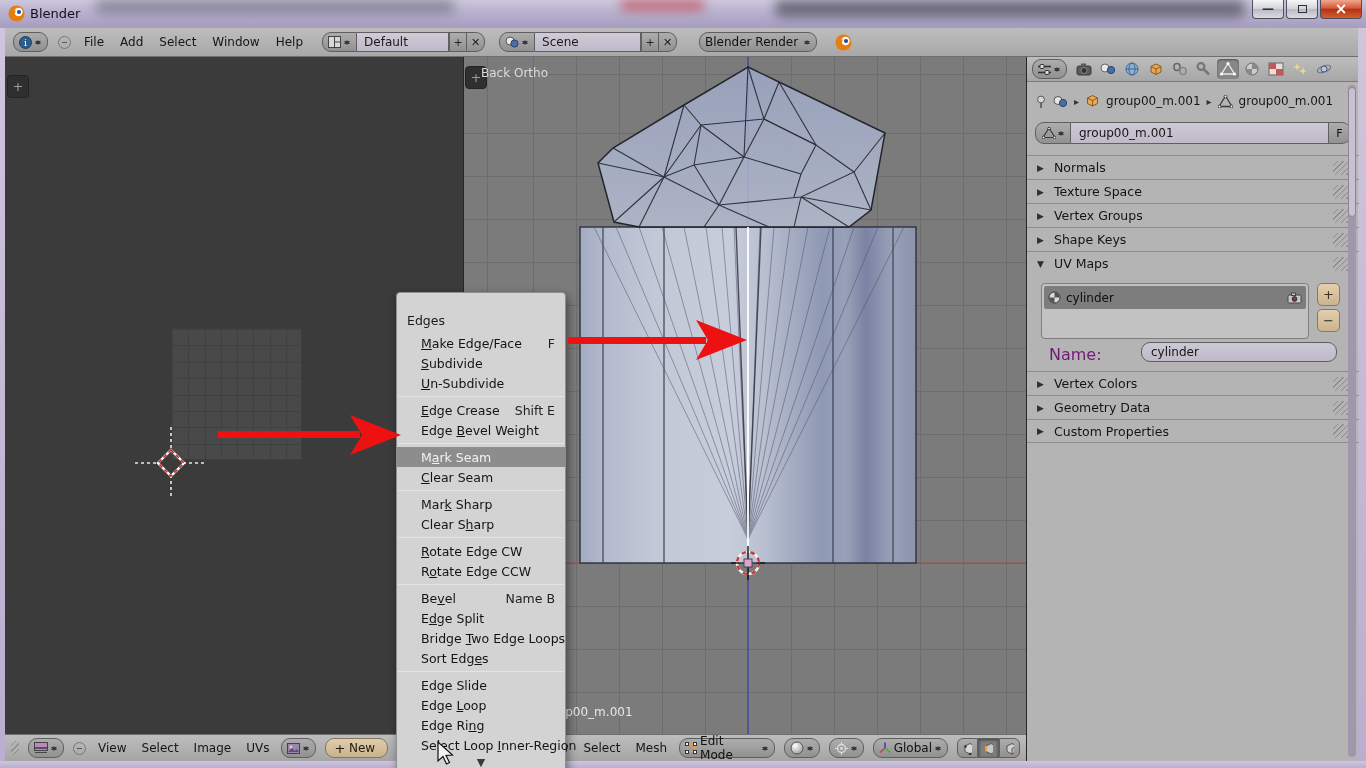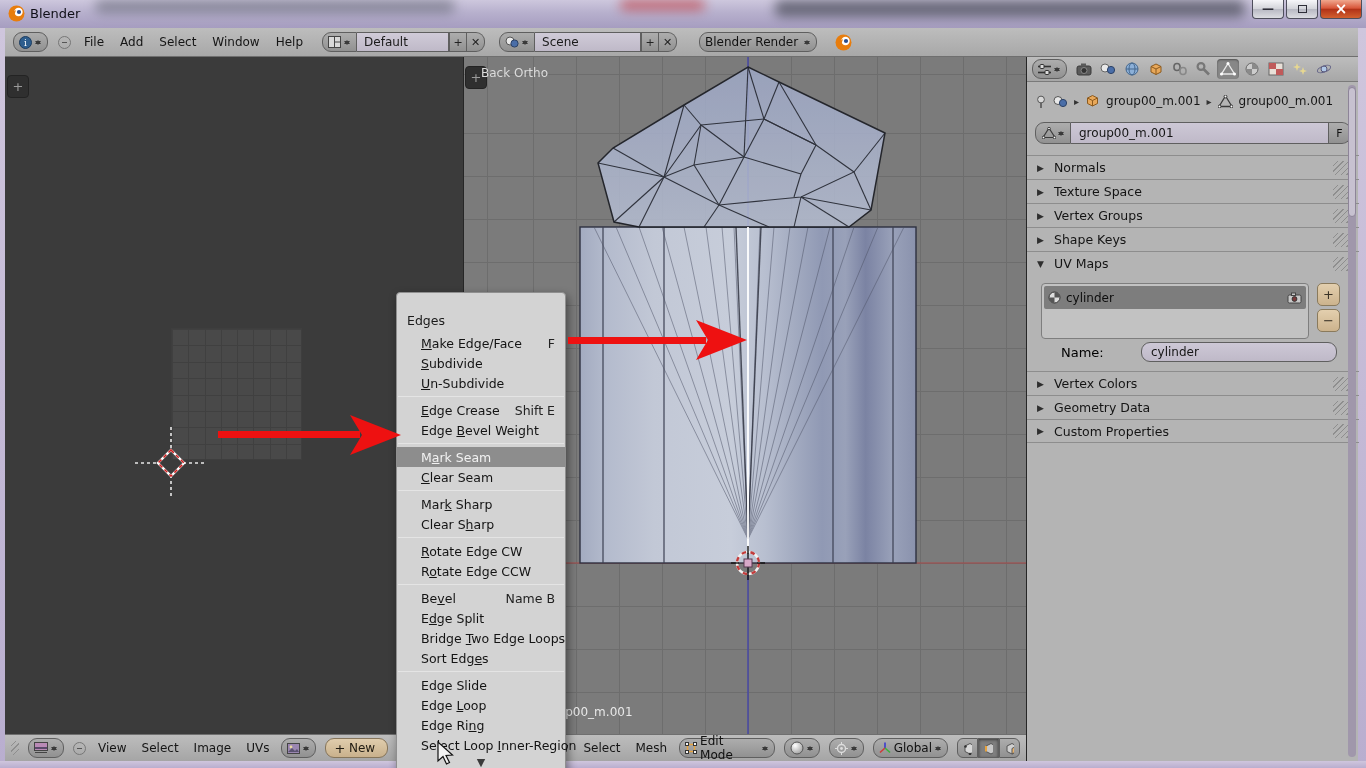--- a/index.html
+++ b/index.html
@@ -100,21 +100,21 @@
   .panel-hdr .tri { font-size:9px; color:#2e2e2e; width:10px; }
   .panel-hdr .hatch { margin-left:auto; }
 
   #uvlist { position:absolute; left:14px; top:226px; width:268px; height:56px; background:#c2c2c2;
     border:1px solid #7e7e7e; border-radius:4px; padding:2px; }
   #uvlist .row { height:23px; background:#7d7d7d; border-radius:2px; display:flex; align-items:center;
     padding:0 4px; gap:5px; font-size:12px; color:#0d0d0d; }
   .pm { position:absolute; left:290px; width:23px; height:23px; border:1px solid #8a7a5c; border-radius:5px;
     background:linear-gradient(180deg,#e3cfae,#ccb38d); display:flex; align-items:center; justify-content:center;
     font-size:13px; color:#3a3327; }
-  #uvname-label { position:absolute; left:22px; top:288px; font-size:13px; color:#000000;margin-left:12px; }
+  #uvname-label { position:absolute; left:22px; top:288px; font-size:16px; color:#701a75; }
   #uvname-input { position:absolute; left:114px; top:285px; width:196px; height:20px; border:1px solid #5f5f5f;
     border-radius:9px; background:linear-gradient(180deg,#cdc8d6,#bfb9c8); font-size:12px; color:#151515;
     display:flex; align-items:center; padding:0 9px; }
 
   #props-scroll { position:absolute; right:2px; top:28px; width:8px; height:672px; background:#a097ab; border-radius:4px; }
   #props-thumb { position:absolute; left:0; top:2px; width:8px; height:130px; background:#c7c1d0; border-radius:4px; border:1px solid #8d8498; }
 
   
   .tan { border:1px solid #86755a; border-radius:9px; background:linear-gradient(180deg,#e0cdad,#c9b18c);
     color:#1f1b12; font-size:12px; height:20px; display:flex; align-items:center; padding:0 8px; }

